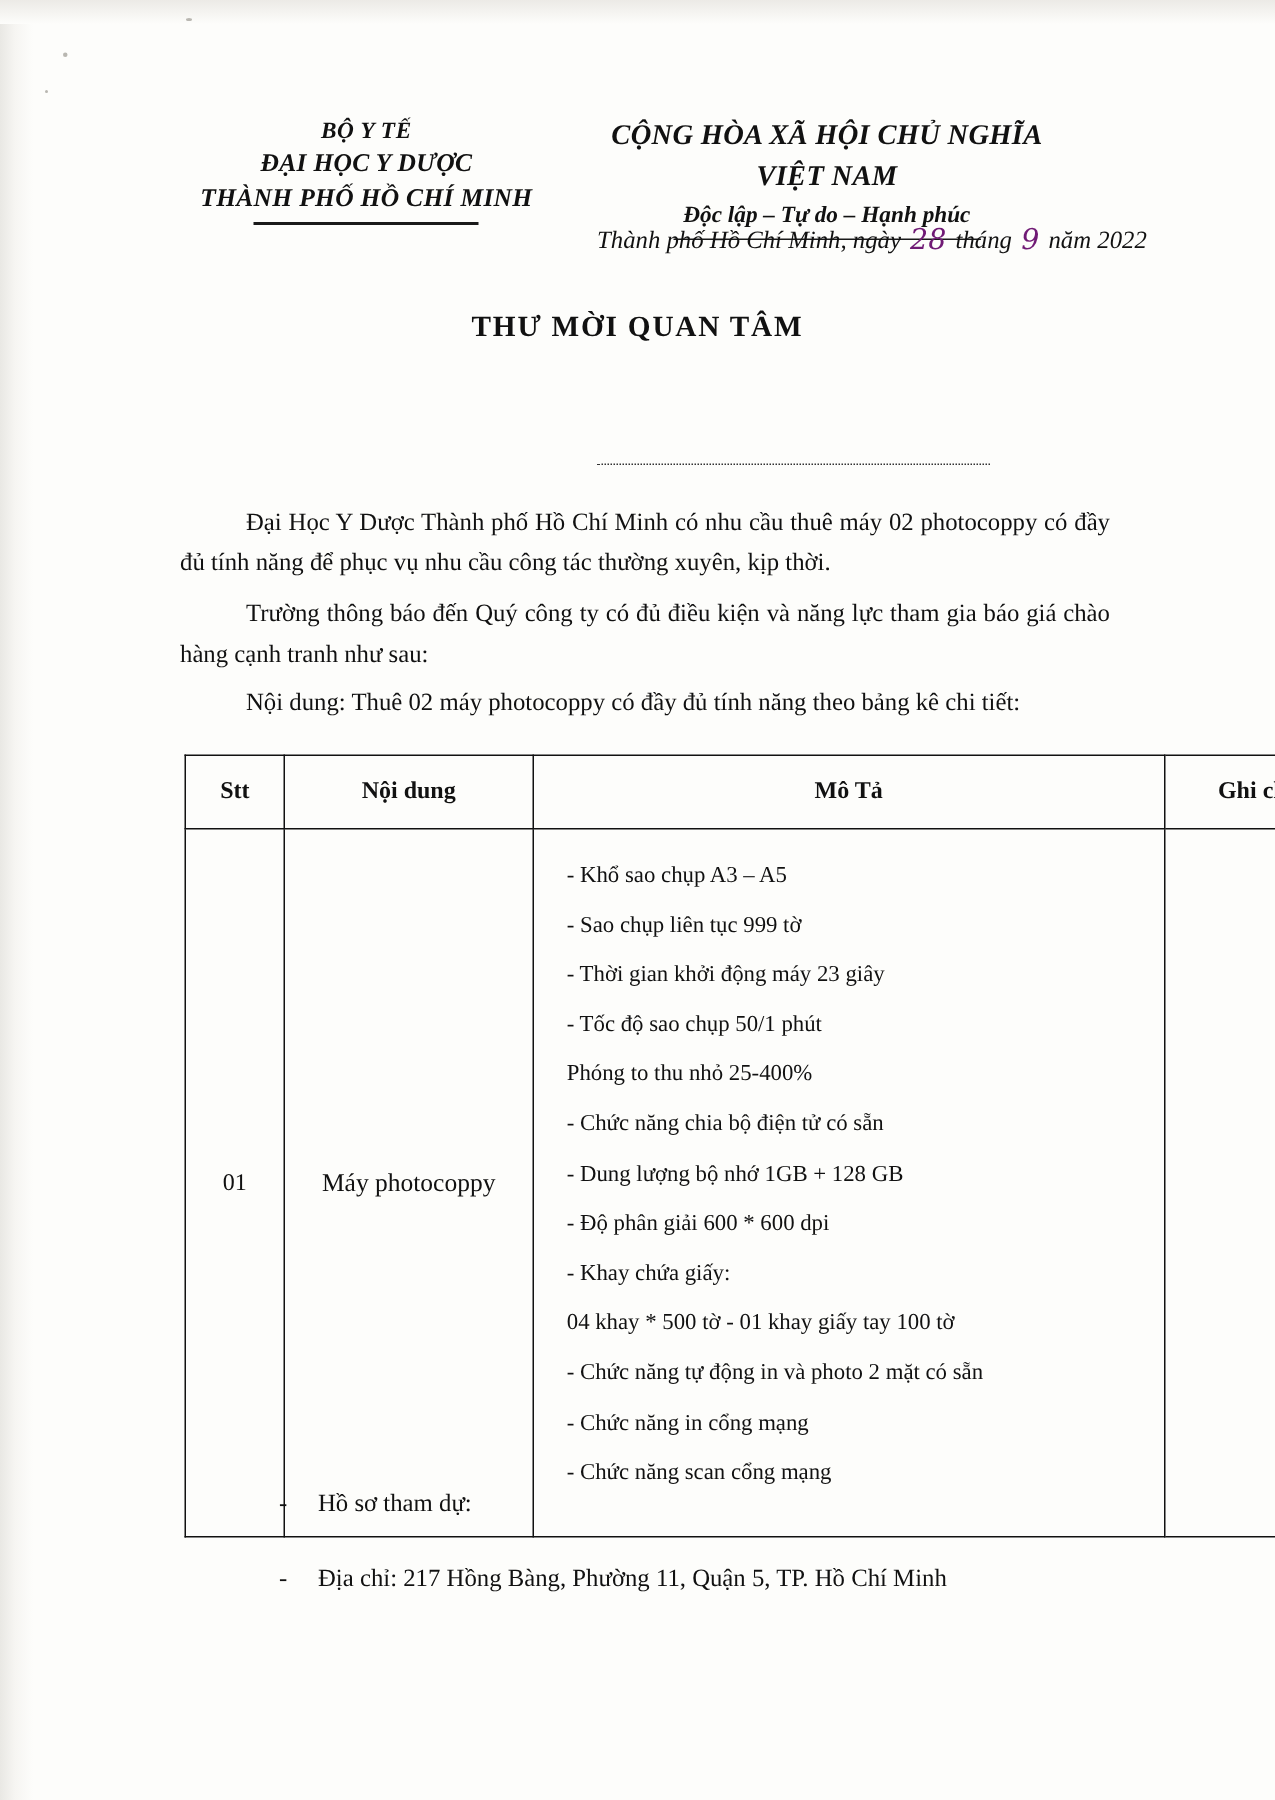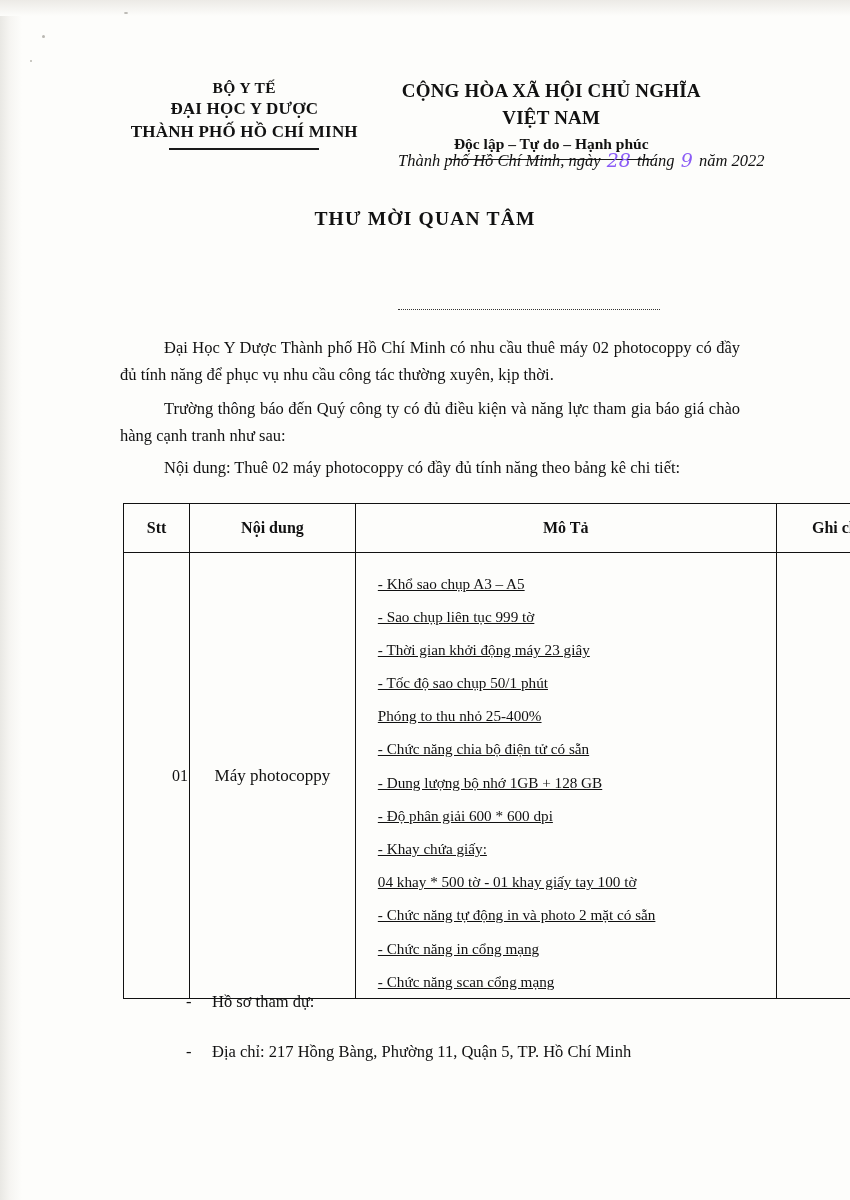--- a/index.html
+++ b/index.html
@@ -43,20 +43,21 @@
   }
 
   
   .header {
     position: absolute;
     top: 78px;
     left: 0;
     width: 714px;
     display: flex;
     justify-content: space-between;
+    font-style: italic;
   }
   .org-block {
     width: 330px;
     margin-left: 110px;
     text-align: center;
     line-height: 1.32;
   }
   .org-block .l1 {
     font-weight: bold;
     font-size: 15.5px;
@@ -105,21 +106,21 @@
     position: absolute;
     top: 148px;
     left: 398px;
     width: 420px;
     font-style: italic;
     font-size: 16.5px;
     white-space: nowrap;
   }
   .hand {
     font-family: "DejaVu Serif", serif;
-    color: #8b5cf6;
+    color: #701a75;
     font-size: 19px;
     padding: 0 2px;
     position: relative;
     top: 1px;
   }
 
   .doc-title {
     position: absolute;
     top: 208px;
     left: 0;
@@ -184,23 +185,23 @@
   .tbl thead th {
     height: 46px;
     font-weight: bold;
     font-size: 16px;
     text-align: center;
   }
   .c-stt { width: 54px; }
   .c-noidung { width: 140px; }
   .c-mota { width: 360px; }
   .c-ghichu { width: 106px; }
-  .cell-stt { text-align: right; font-size: 16px; }
+  .cell-stt { text-align: center; font-size: 16px; }
   .cell-noidung { text-align: center; font-size: 17px; }
-  .cell-mota { padding: 14px 0 0 22px; vertical-align: top; text-decoration: underline; }
+  .cell-mota { padding: 14px 0 26px 22px; vertical-align: top; }
   .cell-mota div {
     line-height: 1.46;
     padding: 5.5px 0;
     font-size: 15.2px;
     white-space: nowrap;
   }
   .cell-ghichu { }
 
   
   .blist {

